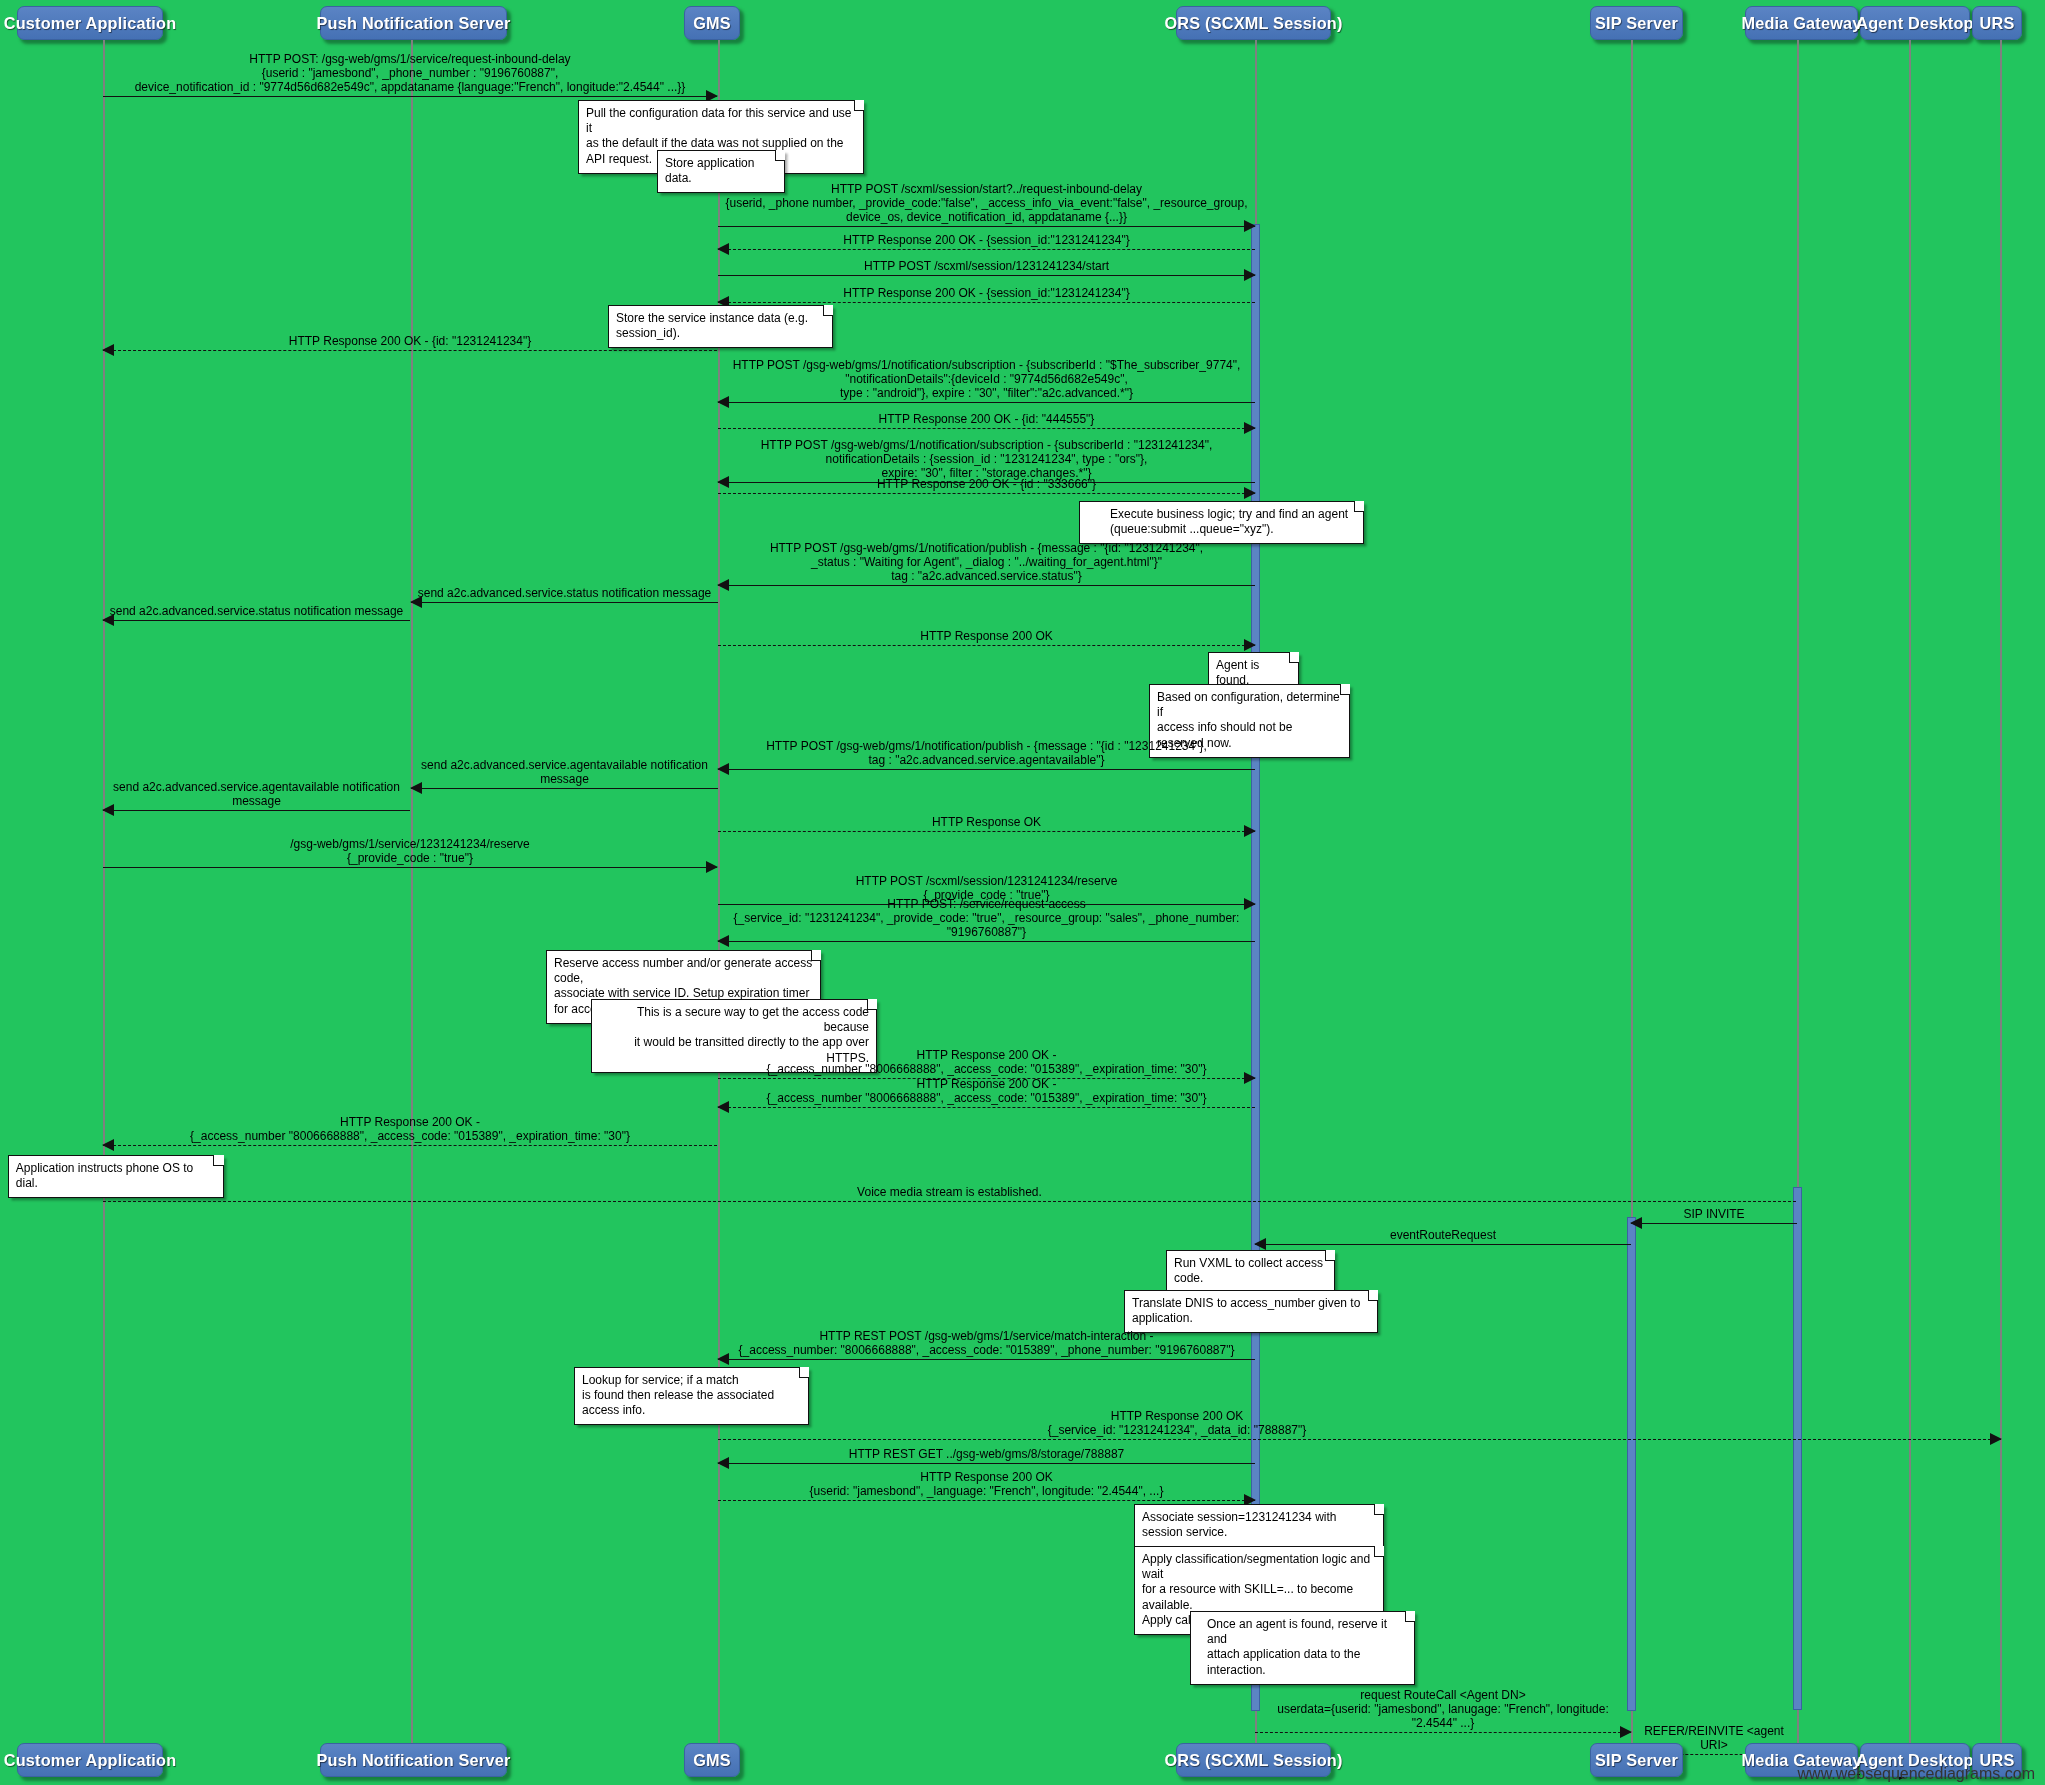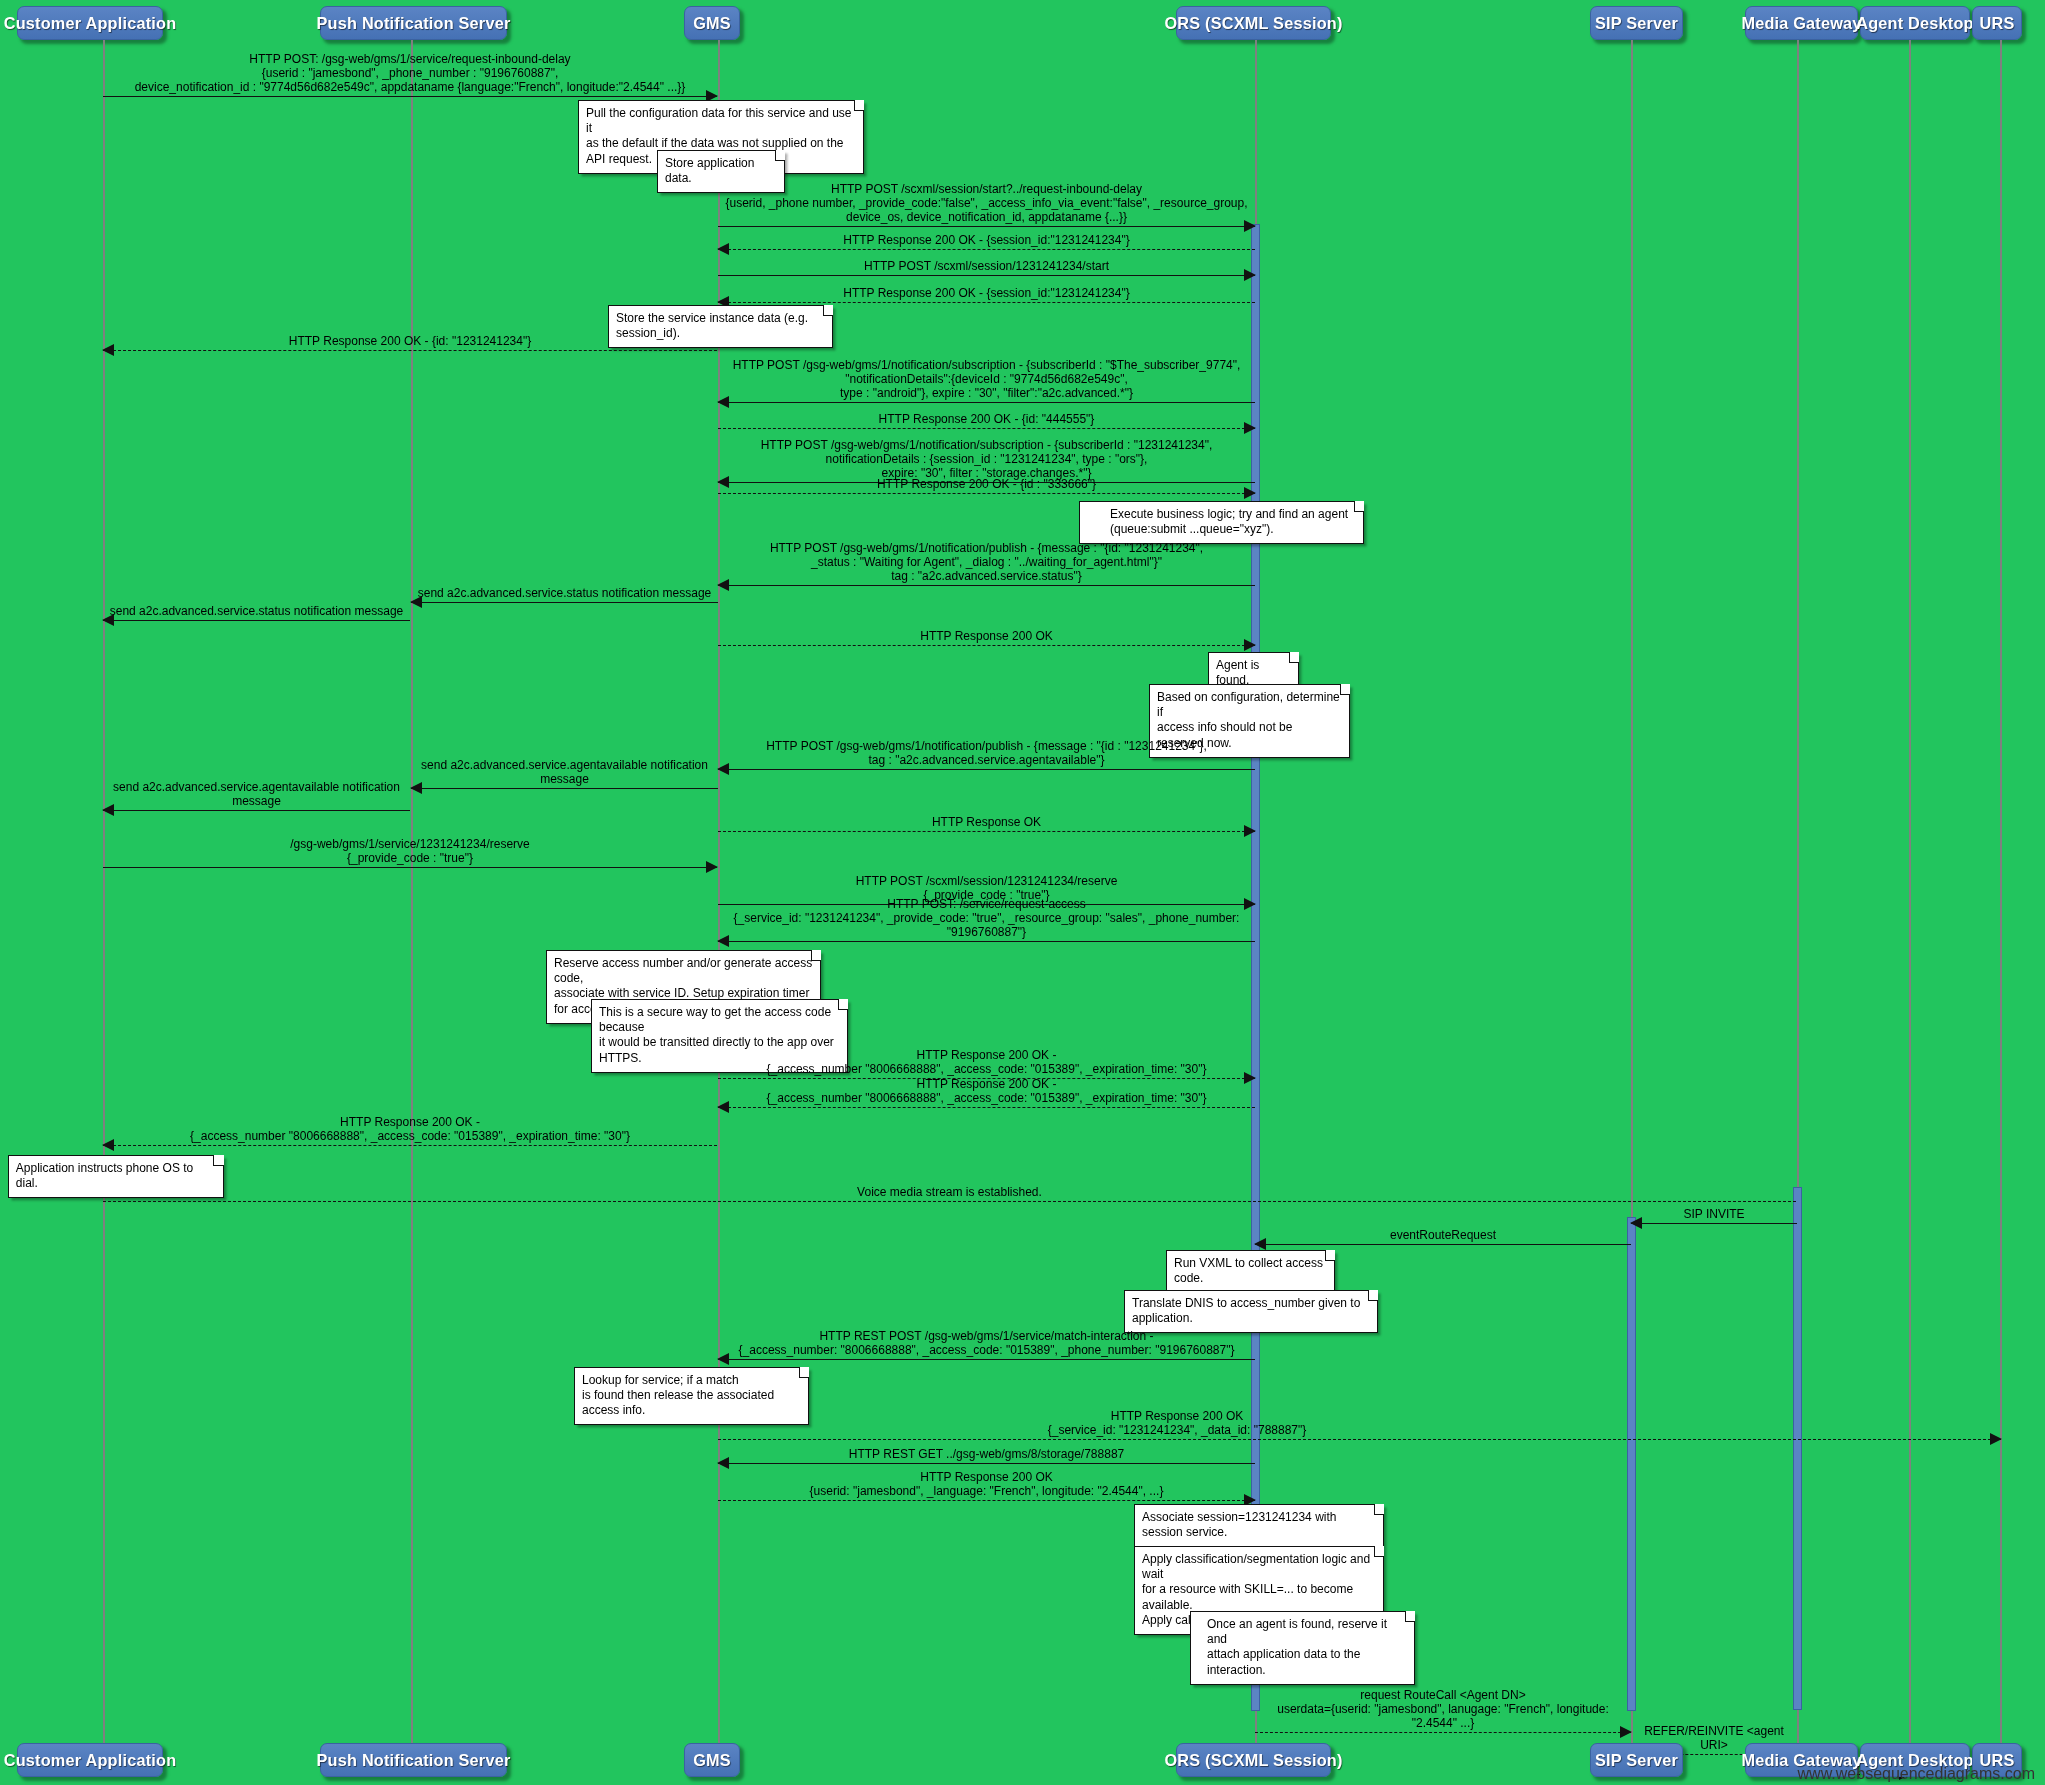--- a/index.html
+++ b/index.html
@@ -250,21 +250,21 @@
   <div class="msg left" style="left:718px;width:537px;top:941px;">
     <div class="line"></div>
     <div class="head"></div>
     <div class="label">HTTP POST: /service/request-access
 {_service_id: "1231241234", _provide_code: "true", _resource_group: "sales", _phone_number: "9196760887"}</div>
   </div>
 
   <div class="note" style="left:546px;top:950px;width:275px;"><span>Reserve access number and/or generate access code,
 associate with service ID. Setup expiration timer for access information.</span></div>
 
-  <div class="note" style="left:591px;top:999px;width:257px;"><span>This is a secure way to get the access code because
+  <div class="note" style="left:591px;top:999px;width:286px;text-align:right;"><span>This is a secure way to get the access code because
 it would be transitted directly to the app over HTTPS.</span></div>
 
   <div class="msg right dashed" style="left:718px;width:537px;top:1078px;">
     <div class="line"></div>
     <div class="head"></div>
     <div class="label">HTTP Response 200 OK -
 {_access_number "8006668888", _access_code: "015389", _expiration_time: "30"}</div>
   </div>
 
   <div class="msg left dashed" style="left:718px;width:537px;top:1107px;">

